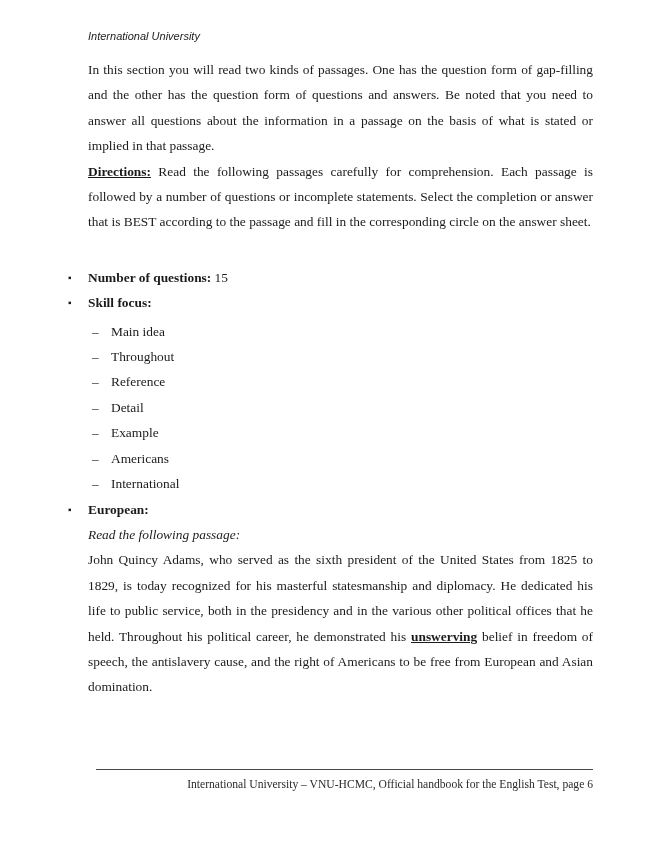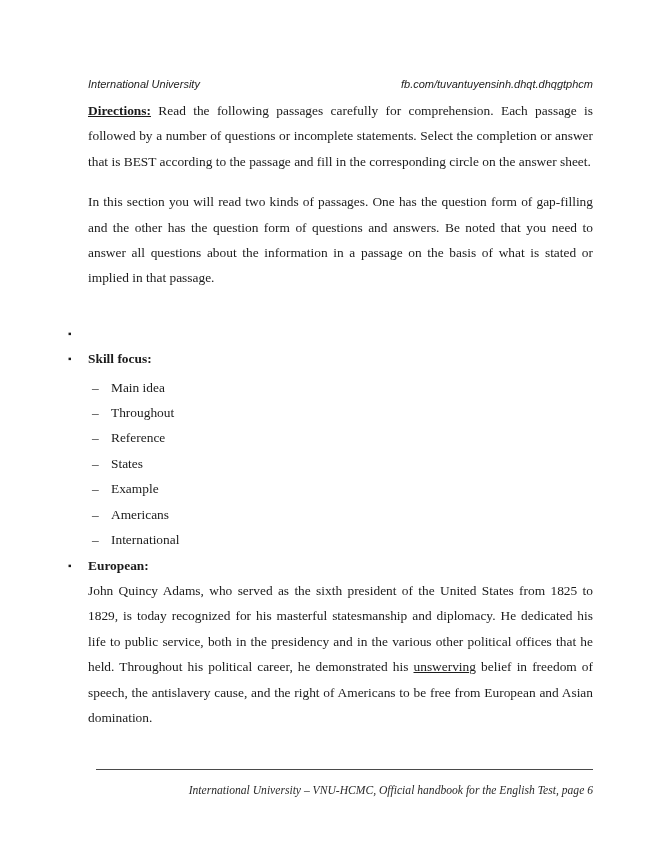--- a/index.html
+++ b/index.html
@@ -21,21 +21,20 @@
   }
   .doc-header {
     display: flex;
     justify-content: space-between;
     align-items: baseline;
     font-family: "Liberation Sans", sans-serif;
     font-style: italic;
     font-size: 11px;
     color: #222222;
     margin-bottom: 8px;
-    margin-top: 48px;
   }
   p.body-par {
     margin: 0;
     text-align: justify;
     line-height: 25.4px;
   }
   p.par-gap {
     margin-top: 15px;
   }
   .lead-label {
@@ -73,60 +72,59 @@
   }
   .read-line {
     font-style: italic;
     margin-top: 4px;
     line-height: 25.4px;
   }
   .passage {
     margin-top: 0;
   }
   .hl-word {
-    font-weight: normal;
+    font-weight: bold;
     text-decoration: underline;
   }
   .question-form {
     margin-top: 43px;
     line-height: 25.4px;
     text-decoration: underline;
     text-underline-offset: 3px;
   }
   .doc-footer {
     position: absolute;
     left: 96px;
     right: 57px;
     top: 769px;
     border-top: 1px solid #4a4a4a;
-    padding-top: 14px;
+    padding-top: 8px;
     text-align: right;
-    font-style: italic;
     font-size: 11.6px;
     color: #2a2a2a;
   }
 </style>
 </head>
 <body>
 
 <div class="page">
 
   <div class="doc-header">
     <span>International University</span>
-    <span>fb.com/tuvantuyensinh.dhqt.dhqgtphcm</span>
   </div>
 
+  <p class="body-par par-gap">In this section you will read two kinds of passages. One has the question form of gap-filling and the other has the question form of questions and answers. Be noted that you need to answer all questions about the information in a passage on the basis of what is stated or implied in that passage.</p>
+
   <p class="body-par"><span class="lead-label">Directions:</span><span> Read the following passages carefully for comprehension. Each passage is followed by a number of questions or incomplete statements. Select the completion or answer that is BEST according to the passage and fill in the corresponding circle on the answer sheet.</span></p>
-
-  <p class="body-par par-gap">In this section you will read two kinds of passages. One has the question form of gap-filling and the other has the question form of questions and answers. Be noted that you need to answer all questions about the information in a passage on the basis of what is stated or implied in that passage.</p>
 
   <div class="bullet-list">
 
     <div class="bullet-item">
       <span class="marker">▪</span>
+      <span><span class="b-label">Number of questions:</span><span> 15</span></span>
     </div>
 
     <div class="bullet-item">
       <span class="marker">▪</span>
       <span class="b-label">Skill focus:</span>
     </div>
 
     <div class="dash-list">
       <div class="dash-item">
         <span class="marker">–</span>
@@ -135,21 +133,21 @@
       <div class="dash-item">
         <span class="marker">–</span>
         <span>Throughout</span>
       </div>
       <div class="dash-item">
         <span class="marker">–</span>
         <span>Reference</span>
       </div>
       <div class="dash-item">
         <span class="marker">–</span>
-        <span>States</span>
+        <span>Detail</span>
       </div>
       <div class="dash-item">
         <span class="marker">–</span>
         <span>Example</span>
       </div>
       <div class="dash-item">
         <span class="marker">–</span>
         <span>Americans</span>
       </div>
       <div class="dash-item">
@@ -158,20 +156,21 @@
       </div>
     </div>
 
     <div class="bullet-item">
       <span class="marker">▪</span>
       <span class="b-label">European:</span>
     </div>
 
   </div>
 
+  <p class="body-par read-line">Read the following passage:</p>
 
   <p class="body-par passage"><span>John Quincy Adams, who served as the sixth president of the United States from 1825 to 1829, is today recognized for his masterful statesmanship and diplomacy. He dedicated his life to public service, both in the presidency and in the various other political offices that he held. Throughout his political career, he demonstrated his </span><span class="hl-word">unswerving</span><span> belief in freedom of speech, the antislavery cause, and the right of Americans to be free from European and Asian domination.</span></p>
 
 
   <div class="doc-footer">
     <span>International University – VNU-HCMC, Official handbook for the English Test, page 6</span>
   </div>
 
 </div>
 

